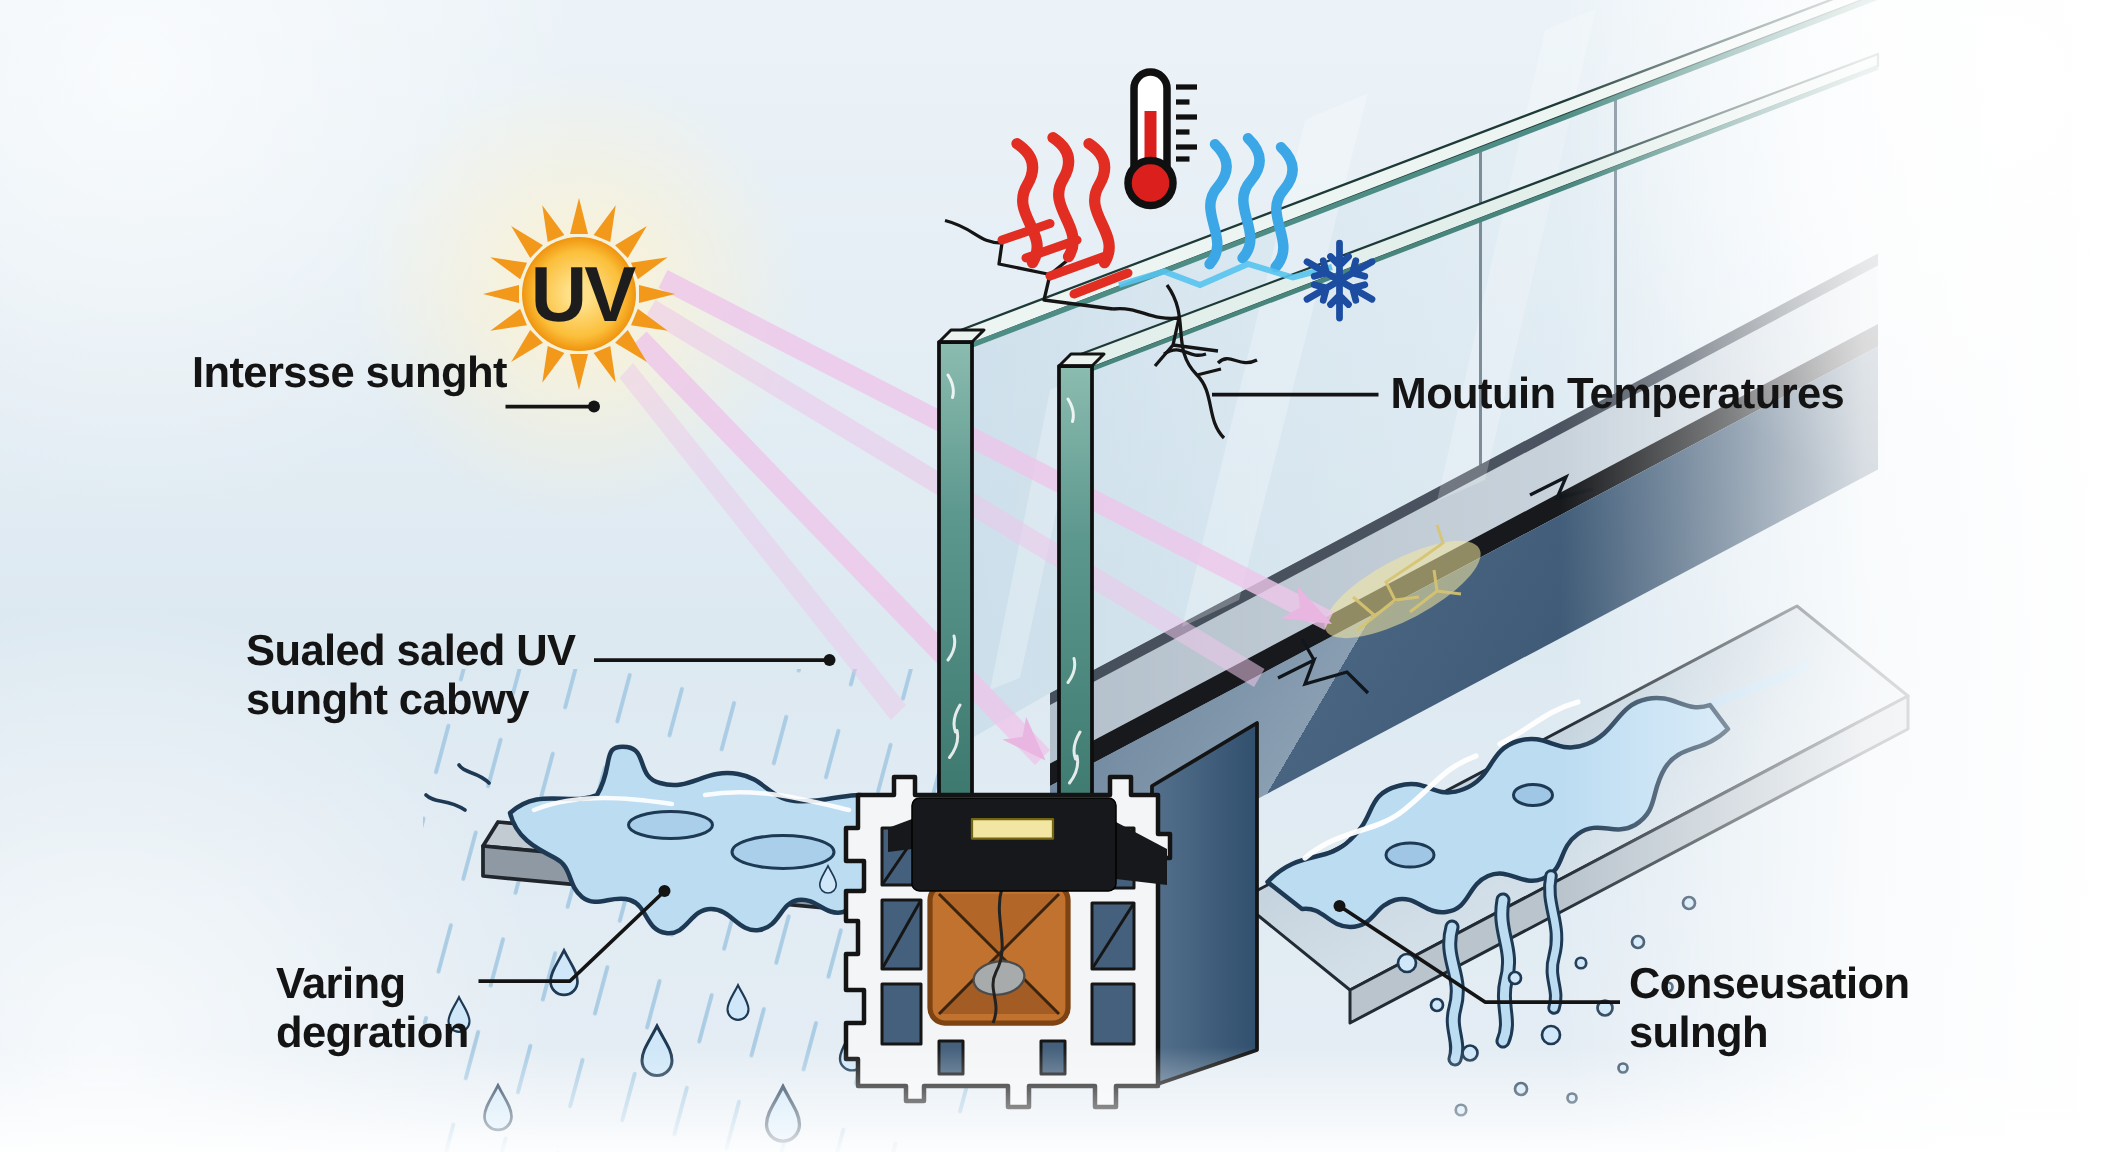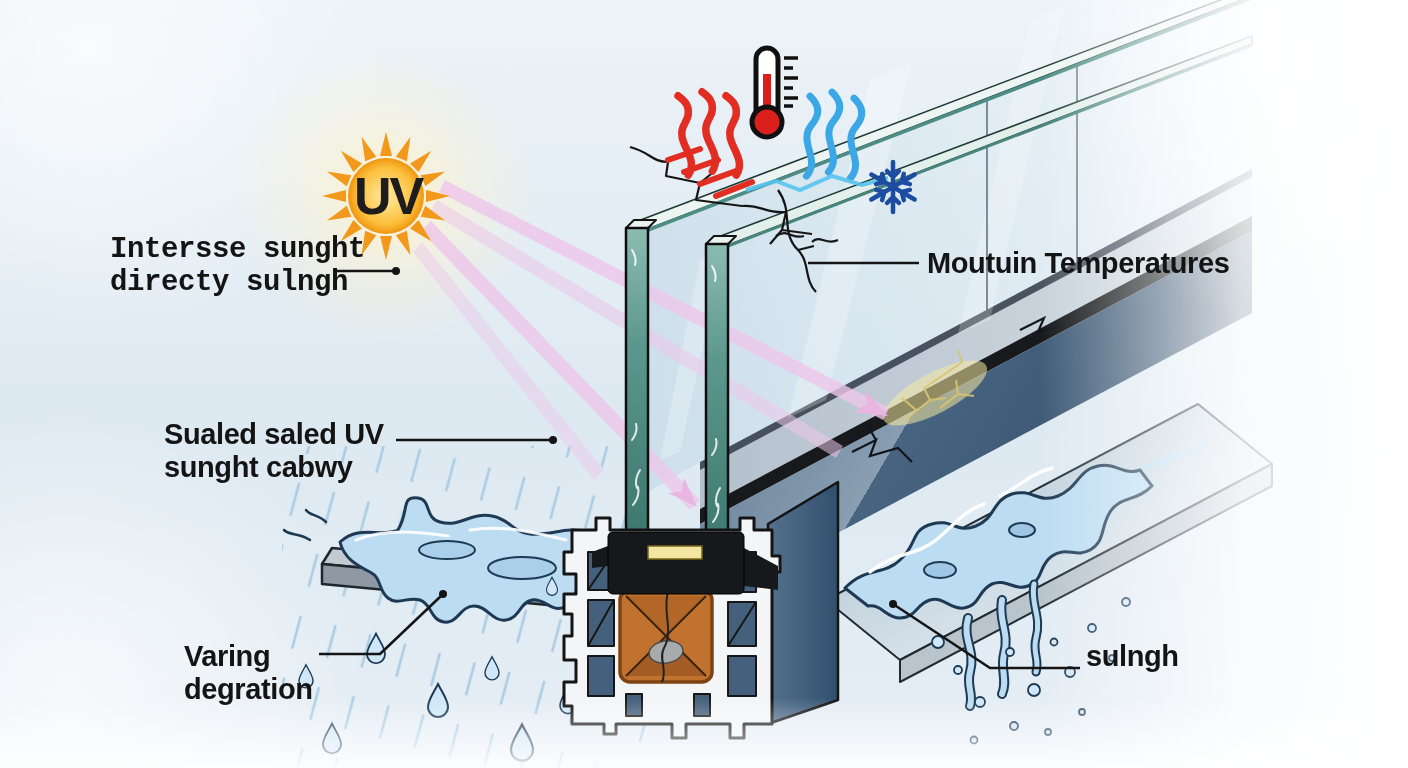--- a/index.html
+++ b/index.html
@@ -343,31 +343,31 @@
     <g>
           <line x1="808" y1="263" x2="919" y2="263"></line>
         </g>
     <g>
           <path d="M893,604 L990,668 L1080,668" fill="none"></path>
           <circle cx="893" cy="604" r="4" stroke="none"></circle>
         </g>
   </g>
 </svg>
 
-<div class="diagram-label" style="left:110px;top:233px;font-family:Liberation Mono, monospace;">
+<div class="diagram-label" style="left:128px;top:233px;">
   <span>Intersse sunght</span>
-  <span>directy sulngh</span>
 </div>
 <div class="diagram-label" style="left:164px;top:418px;">
   <span>Sualed saled UV</span>
   <span>sunght cabwy</span>
 </div>
 <div class="diagram-label" style="left:184px;top:640px;">
   <span>Varing</span>
   <span>degration</span>
 </div>
 <div class="diagram-label" style="left:927px;top:247px;">
   <span>Moutuin Temperatures</span>
 </div>
 <div class="diagram-label" style="left:1086px;top:640px;">
+  <span>Conseusation</span>
   <span>sulngh</span>
 </div>
 </div>
 
 </body></html>

